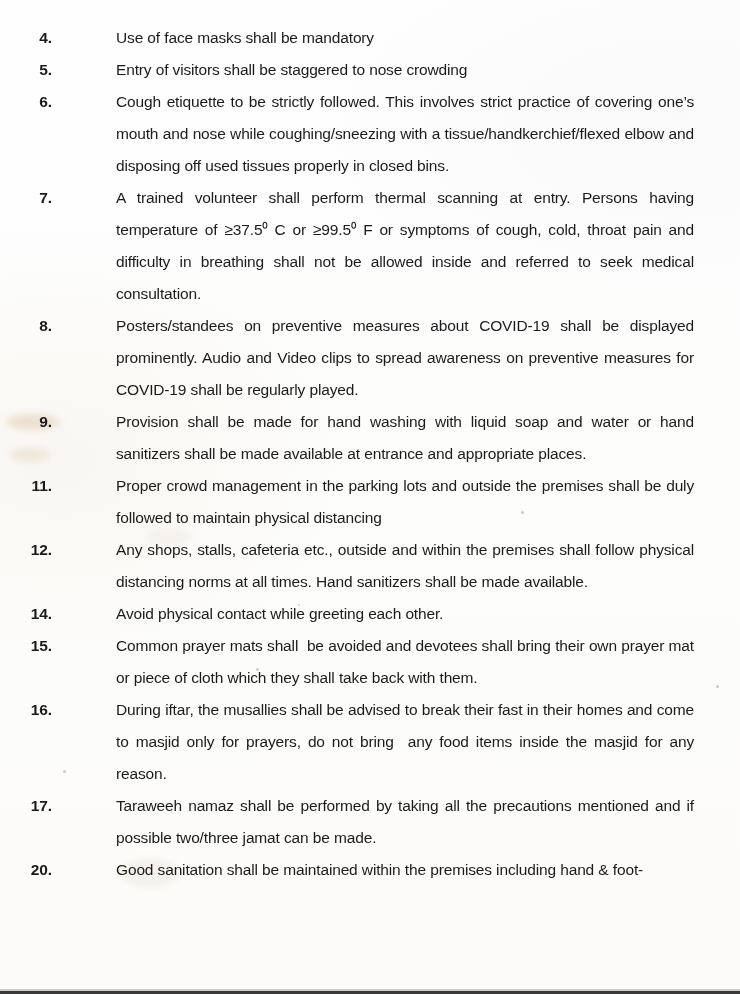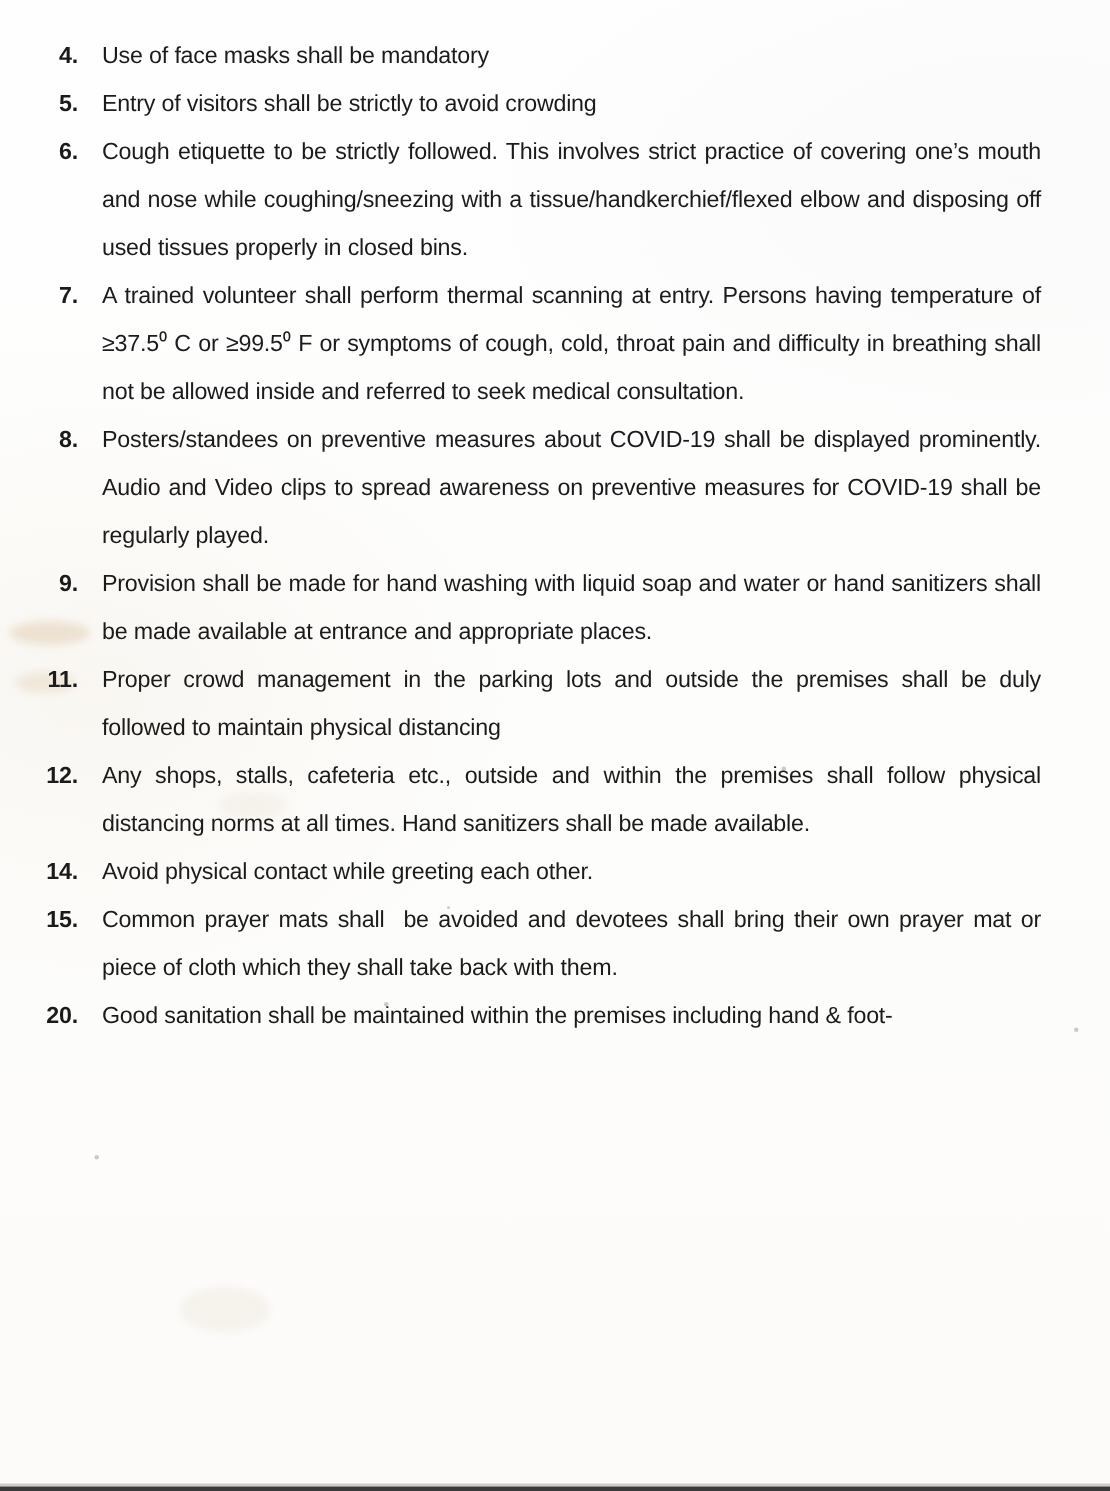--- a/index.html
+++ b/index.html
@@ -58,20 +58,21 @@
     flex: 1 1 auto;
     font-size: 15.5px;
     line-height: 32px;
     text-align: justify;
     text-justify: inter-word;
     letter-spacing: -0.15px;
     word-spacing: 0.1px;
     color: #1b1b1b;
     white-space: pre-wrap;
     hyphens: none;
+    margin-left: 48px;
   }
 
   
   .clause-body.truncated {
     text-align: justify;
   }
 
   
   .page-edge {
     position: absolute;
@@ -138,21 +139,21 @@
 
   <div class="doc">
 
     <div class="clause">
       <div class="clause-num">4.</div>
       <div class="clause-body">Use of face masks shall be mandatory</div>
     </div>
 
     <div class="clause">
       <div class="clause-num">5.</div>
-      <div class="clause-body">Entry of visitors shall be strictly to avoid crowding</div>
+      <div class="clause-body">Entry of visitors shall be staggered to nose crowding</div>
     </div>
 
     <div class="clause">
       <div class="clause-num">6.</div>
       <div class="clause-body">Cough etiquette to be strictly followed. This involves strict practice of covering one’s mouth and nose while coughing/sneezing with a tissue/handkerchief/flexed elbow and disposing off used tissues properly in closed bins.</div>
     </div>
 
     <div class="clause">
       <div class="clause-num">7.</div>
       <div class="clause-body">A trained volunteer shall perform thermal scanning at entry. Persons having temperature of ≥37.5⁰ C or ≥99.5⁰ F or symptoms of cough, cold, throat pain and difficulty in breathing shall not be allowed inside and referred to seek medical consultation.</div>
@@ -183,21 +184,29 @@
     <div class="clause">
       <div class="clause-num">14.</div>
       <div class="clause-body">Avoid physical contact while greeting each other.</div>
     </div>
 
     <div class="clause">
       <div class="clause-num">15.</div>
       <div class="clause-body">Common prayer mats shall  be avoided and devotees shall bring their own prayer mat or piece of cloth which they shall take back with them.</div>
     </div>
 
-
+    <div class="clause">
+      <div class="clause-num">16.</div>
+      <div class="clause-body">During iftar, the musallies shall be advised to break their fast in their homes and come to masjid only for prayers, do not bring  any food items inside the masjid for any reason.</div>
+    </div>
+
+    <div class="clause">
+      <div class="clause-num">17.</div>
+      <div class="clause-body">Taraweeh namaz shall be performed by taking all the precautions mentioned and if possible two/three jamat can be made.</div>
+    </div>
 
     <div class="clause">
       <div class="clause-num">20.</div>
       <div class="clause-body truncated">Good sanitation shall be maintained within the premises including hand &amp; foot-</div>
     </div>
 
   </div>
 
   <div class="page-edge-soft"></div>
   <div class="page-edge"></div>

